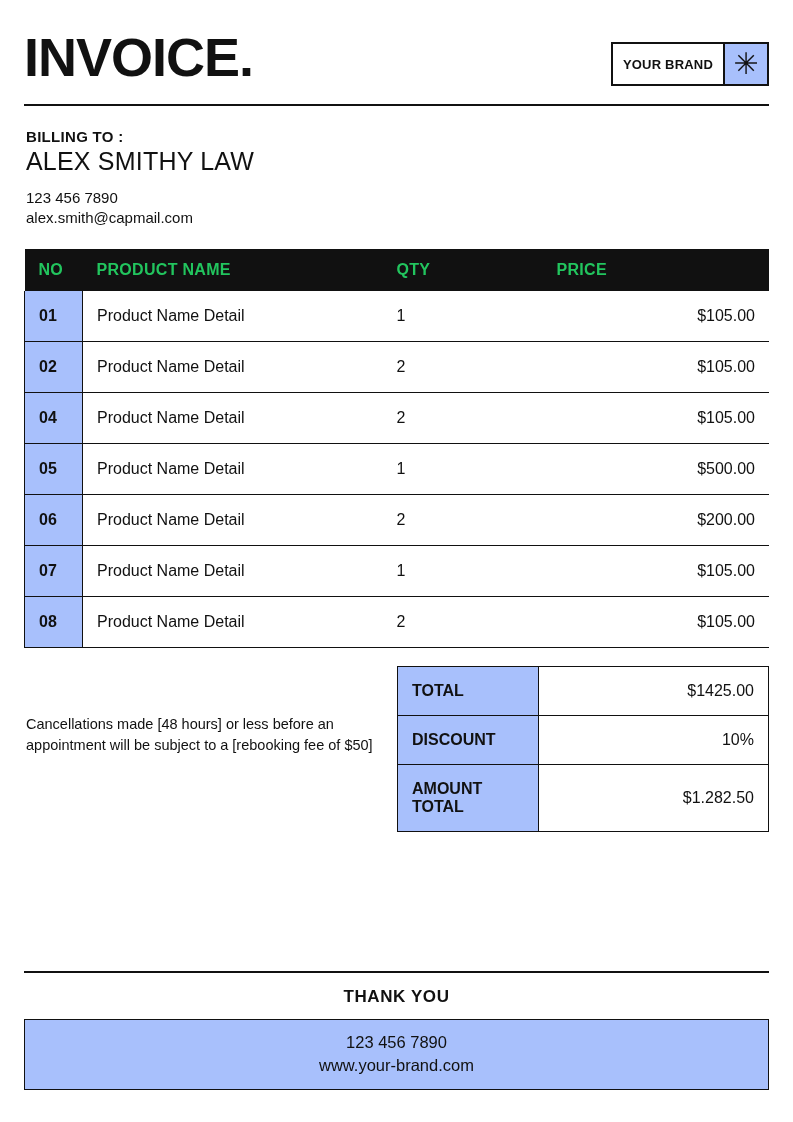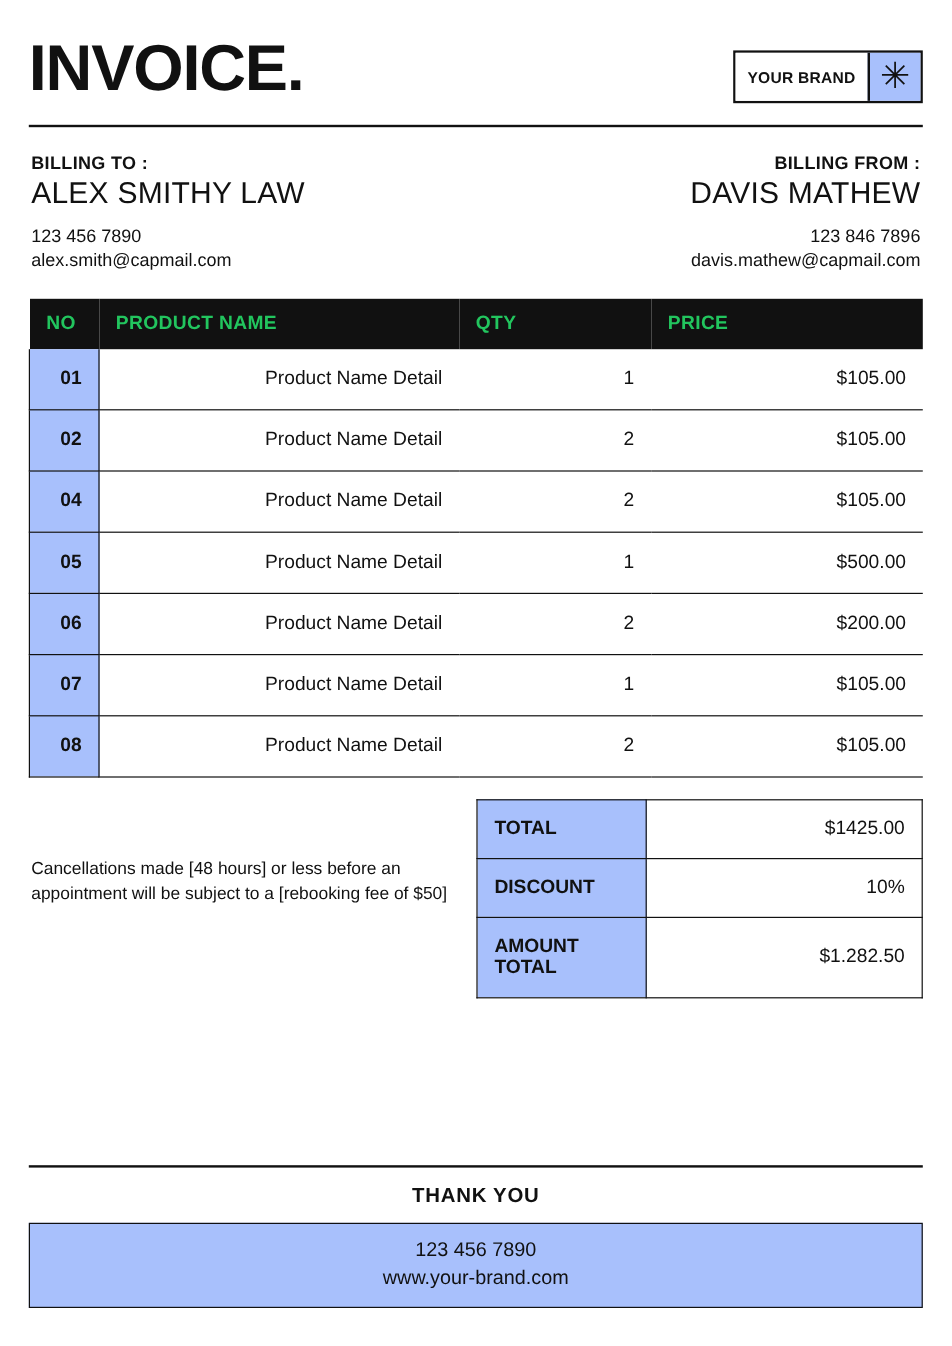--- a/index.html
+++ b/index.html
@@ -110,21 +110,20 @@
   th.col-no    { width: 58px; text-align: left; padding-left: 18px; }
   th.col-name  { width: 300px; }
   th.col-qty   { width: 160px; }
   th.col-price { text-align: right; padding-right: 18px; }
 
   table.items tbody td {
     border-bottom: 1px solid #111111;
     font-size: 16px;
     padding: 16px 14px;
     vertical-align: middle;
-    text-align: right;
   }
   td.cell-no {
     background: #a8c0fc;
     border-right: 1px solid #111111;
     border-left: 1px solid #111111;
     font-weight: 700;
     text-align: left;
     padding-left: 18px;
     width: 58px;
   }
@@ -204,26 +203,20 @@
     </div>
   </div>
   <hr class="rule">
 
   <div class="billing">
     <div class="col-left">
       <div class="billing-label">BILLING TO :</div>
       <div class="billing-name">ALEX SMITHY LAW</div>
       <div class="billing-line">123 456 7890</div>
       <div class="billing-line">alex.smith@capmail.com</div>
-    </div>
-    <div class="col-right">
-      <div class="billing-label">BILLING FROM :</div>
-      <div class="billing-name">DAVIS MATHEW</div>
-      <div class="billing-line">123 846 7896</div>
-      <div class="billing-line">davis.mathew@capmail.com</div>
     </div>
   </div>
 
   <table class="items">
     <thead>
       <tr>
         <th class="col-no">NO</th>
         <th class="col-name">PRODUCT NAME</th>
         <th class="col-qty">QTY</th>
         <th class="col-price">PRICE</th>

